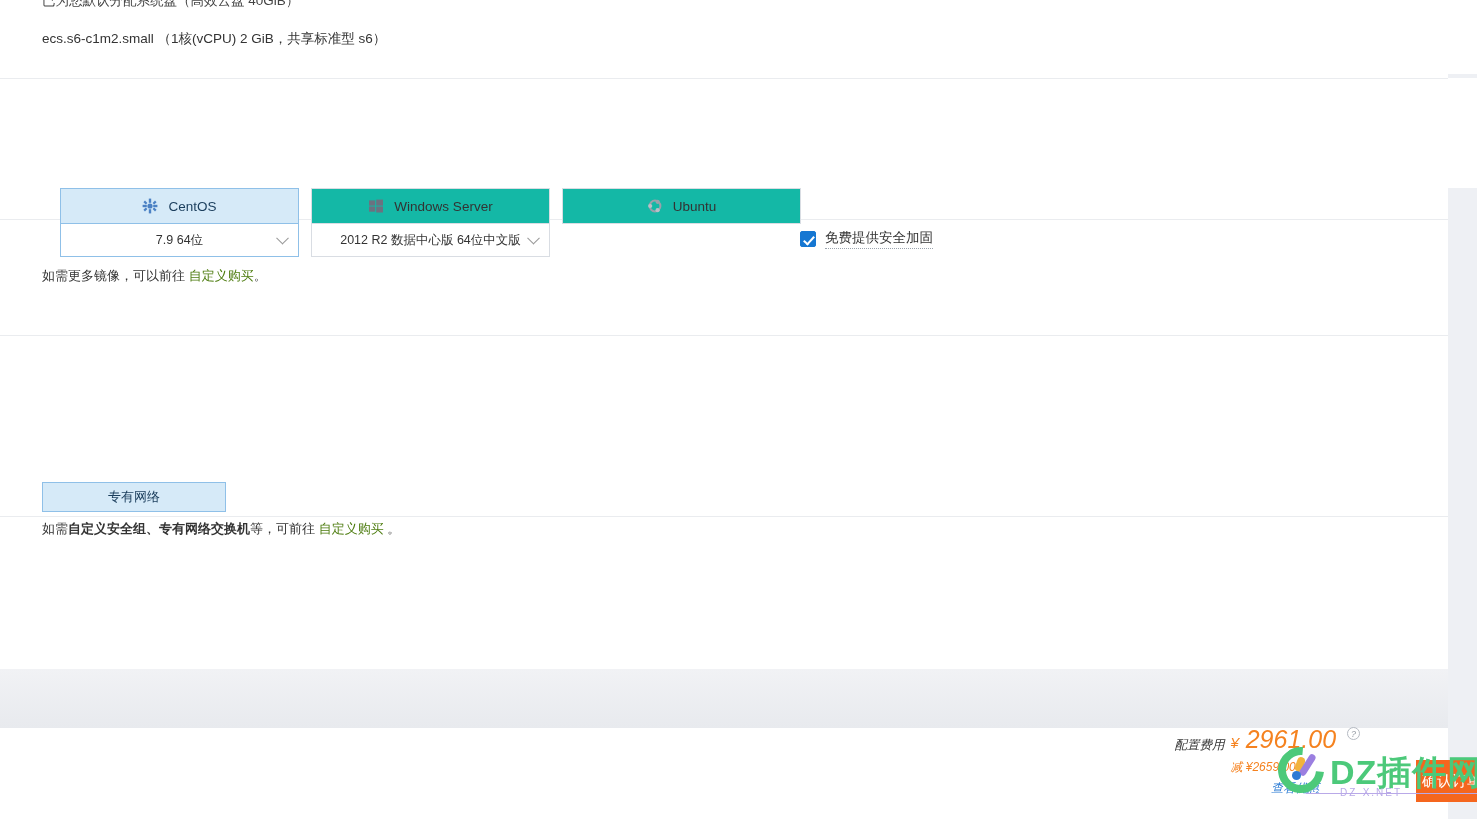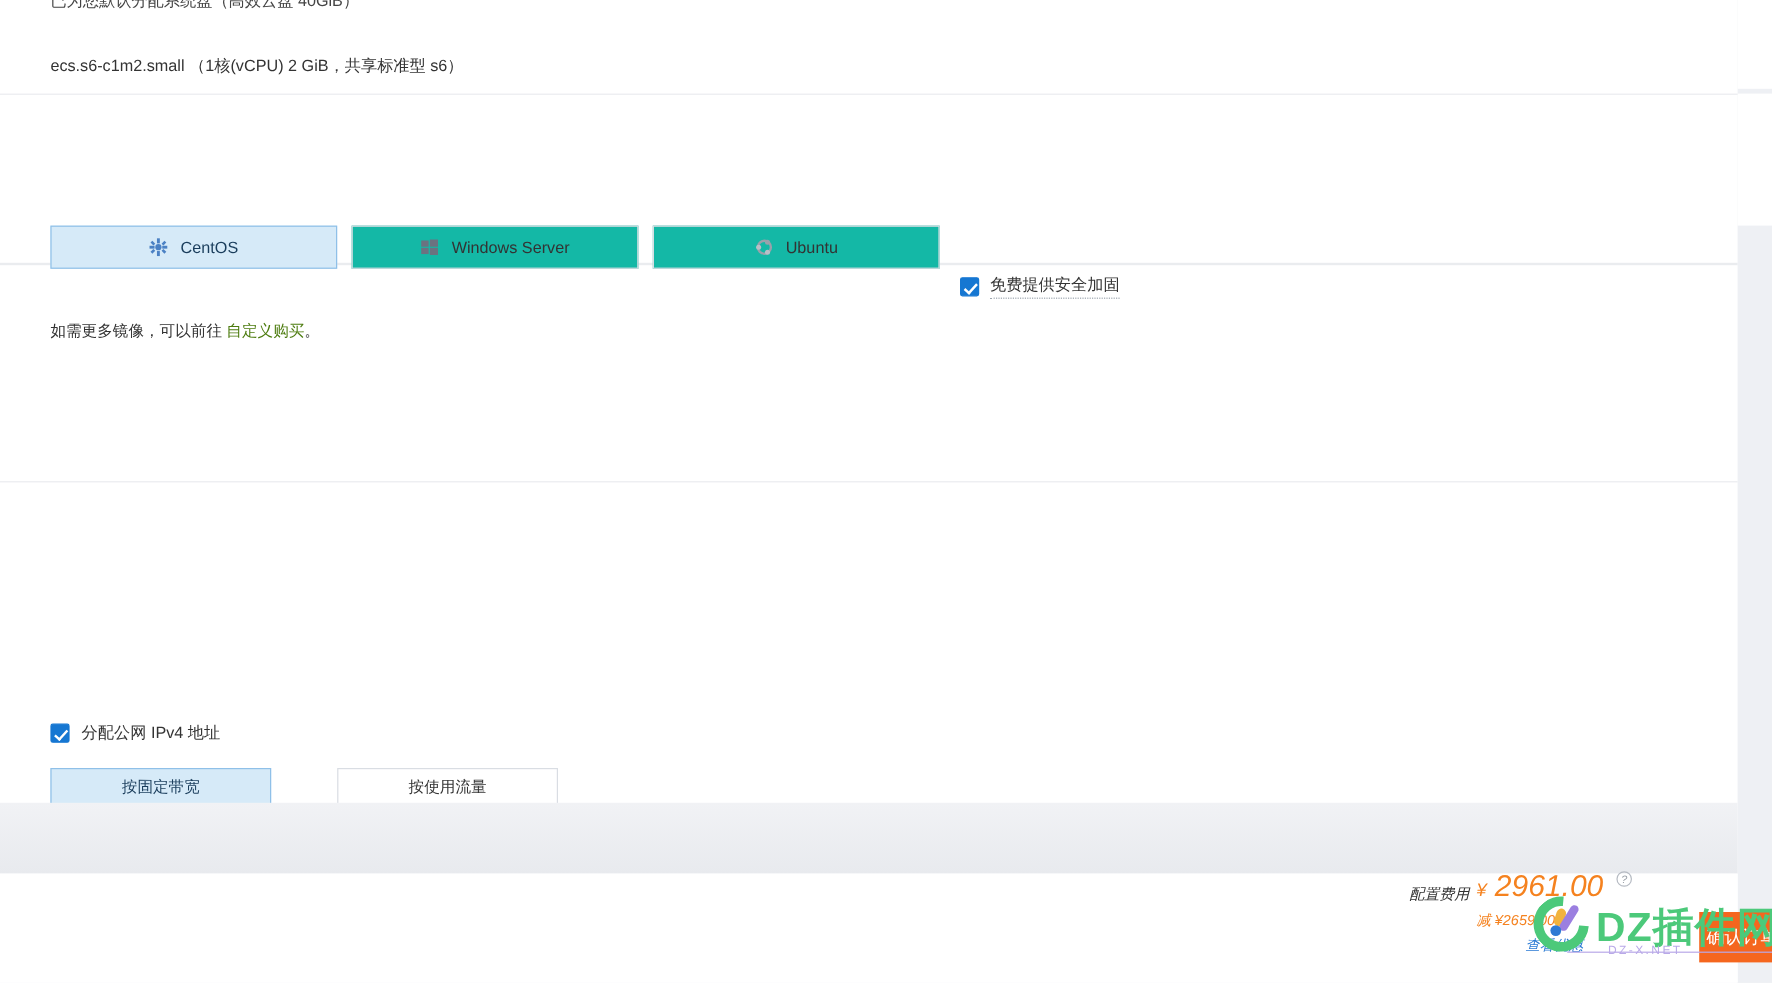--- a/index.html
+++ b/index.html
@@ -45,28 +45,28 @@
     margin: 0;
   }
 
   
   .summary-top {
     position:absolute; left:42px; top:-8px;
     font-size:13.5px; color:#444;
     white-space:nowrap;
   }
   .summary-line2 {
-    position:absolute; left:42px; top:46px;
+    position:absolute; left:42px; top:30px;
     font-size:13.5px; color:#333;
     white-space:nowrap;
   }
 
   
   .os-wrap {
-    position: absolute; left: 42px; top: 109px;
+    position: absolute; left: 60px; top: 109px;
     display: flex; gap: 12px;
   }
   .os-card { width: 239px; }
   .os-head {
     height: 36px;
     border: 1px solid #d9dde3;
     display: flex; align-items: center; justify-content: center;
     gap: 10px;
     font-size: 13.5px;
     color: #333;
@@ -382,36 +382,44 @@
                   <rect x="2.3" y="2.9" width="2.2" height="3.4" transform="rotate(-45 3.4 4.6)"></rect>
                   <rect x="11.5" y="9.7" width="2.2" height="3.4" transform="rotate(-45 12.6 11.4)"></rect>
                   <rect x="11.5" y="2.9" width="2.2" height="3.4" transform="rotate(45 12.6 4.6)"></rect>
                   <rect x="2.3" y="9.7" width="2.2" height="3.4" transform="rotate(45 3.4 11.4)"></rect>
                   <circle cx="8" cy="8" r="2.6"></circle>
                 </g>
               </svg>
             </span>
             <span>CentOS</span>
           </div>
+          <div class="os-sel">
+            <span>7.9 64位</span>
+            <span class="chev"></span>
+          </div>
         </div>
 
         <div class="os-card">
           <div class="os-head">
             <span class="os-icon">
               <svg width="16" height="16" viewBox="0 0 16 16">
                 <g fill="#6b7280">
                   <rect x="1" y="2.4" width="6.2" height="5.2"></rect>
                   <rect x="8.2" y="1.6" width="6.8" height="6"></rect>
                   <rect x="1" y="8.5" width="6.2" height="5.2"></rect>
                   <rect x="8.2" y="8.5" width="6.8" height="6"></rect>
                 </g>
               </svg>
             </span>
             <span>Windows Server</span>
           </div>
+          <div class="os-sel">
+            <span>2012 R2 数据中心版 64位中文版</span>
+            <span class="chev"></span>
+          </div>
         </div>
 
         <div class="os-card">
           <div class="os-head">
             <span class="os-icon">
               <svg width="16" height="16" viewBox="0 0 16 16">
                 <circle cx="8" cy="8" r="5.4" fill="none" stroke="#9aa1ab" stroke-width="2"></circle>
                 <circle cx="3.2" cy="8" r="2.1" fill="#b9bfc7"></circle>
                 <circle cx="10.6" cy="3.8" r="2.1" fill="#9aa1ab"></circle>
                 <circle cx="10.6" cy="12.2" r="2.1" fill="#b9bfc7"></circle>
@@ -426,20 +434,26 @@
         <span>如需更多镜像，可以前往 </span><a class="link">自定义购买</a><span>。</span>
       </div>
 
       <div class="secure-wrap">
         <span class="cbx on"></span>
         <span class="dotted-label">免费提供安全加固</span>
       </div>
     </div>
     <div class="divider"></div>
 
+    <div class="section" style="height:115px;">
+      <div class="btn-pill active vpc-btn">专有网络</div>
+      <div class="vpc-hint">
+        <span>如需</span><b>自定义安全组、专有网络交换机</b><span>等，可前往 </span><a class="link">自定义购买</a><span> 。</span>
+      </div>
+    </div>
     <div class="divider"></div>
 
     <div class="section" style="height:180px;">
 
       <div class="ip-cbx">
         <span class="cbx on"></span>
         <span class="lbl">分配公网 IPv4 地址</span>
       </div>
 
       <div class="bw-mode">

